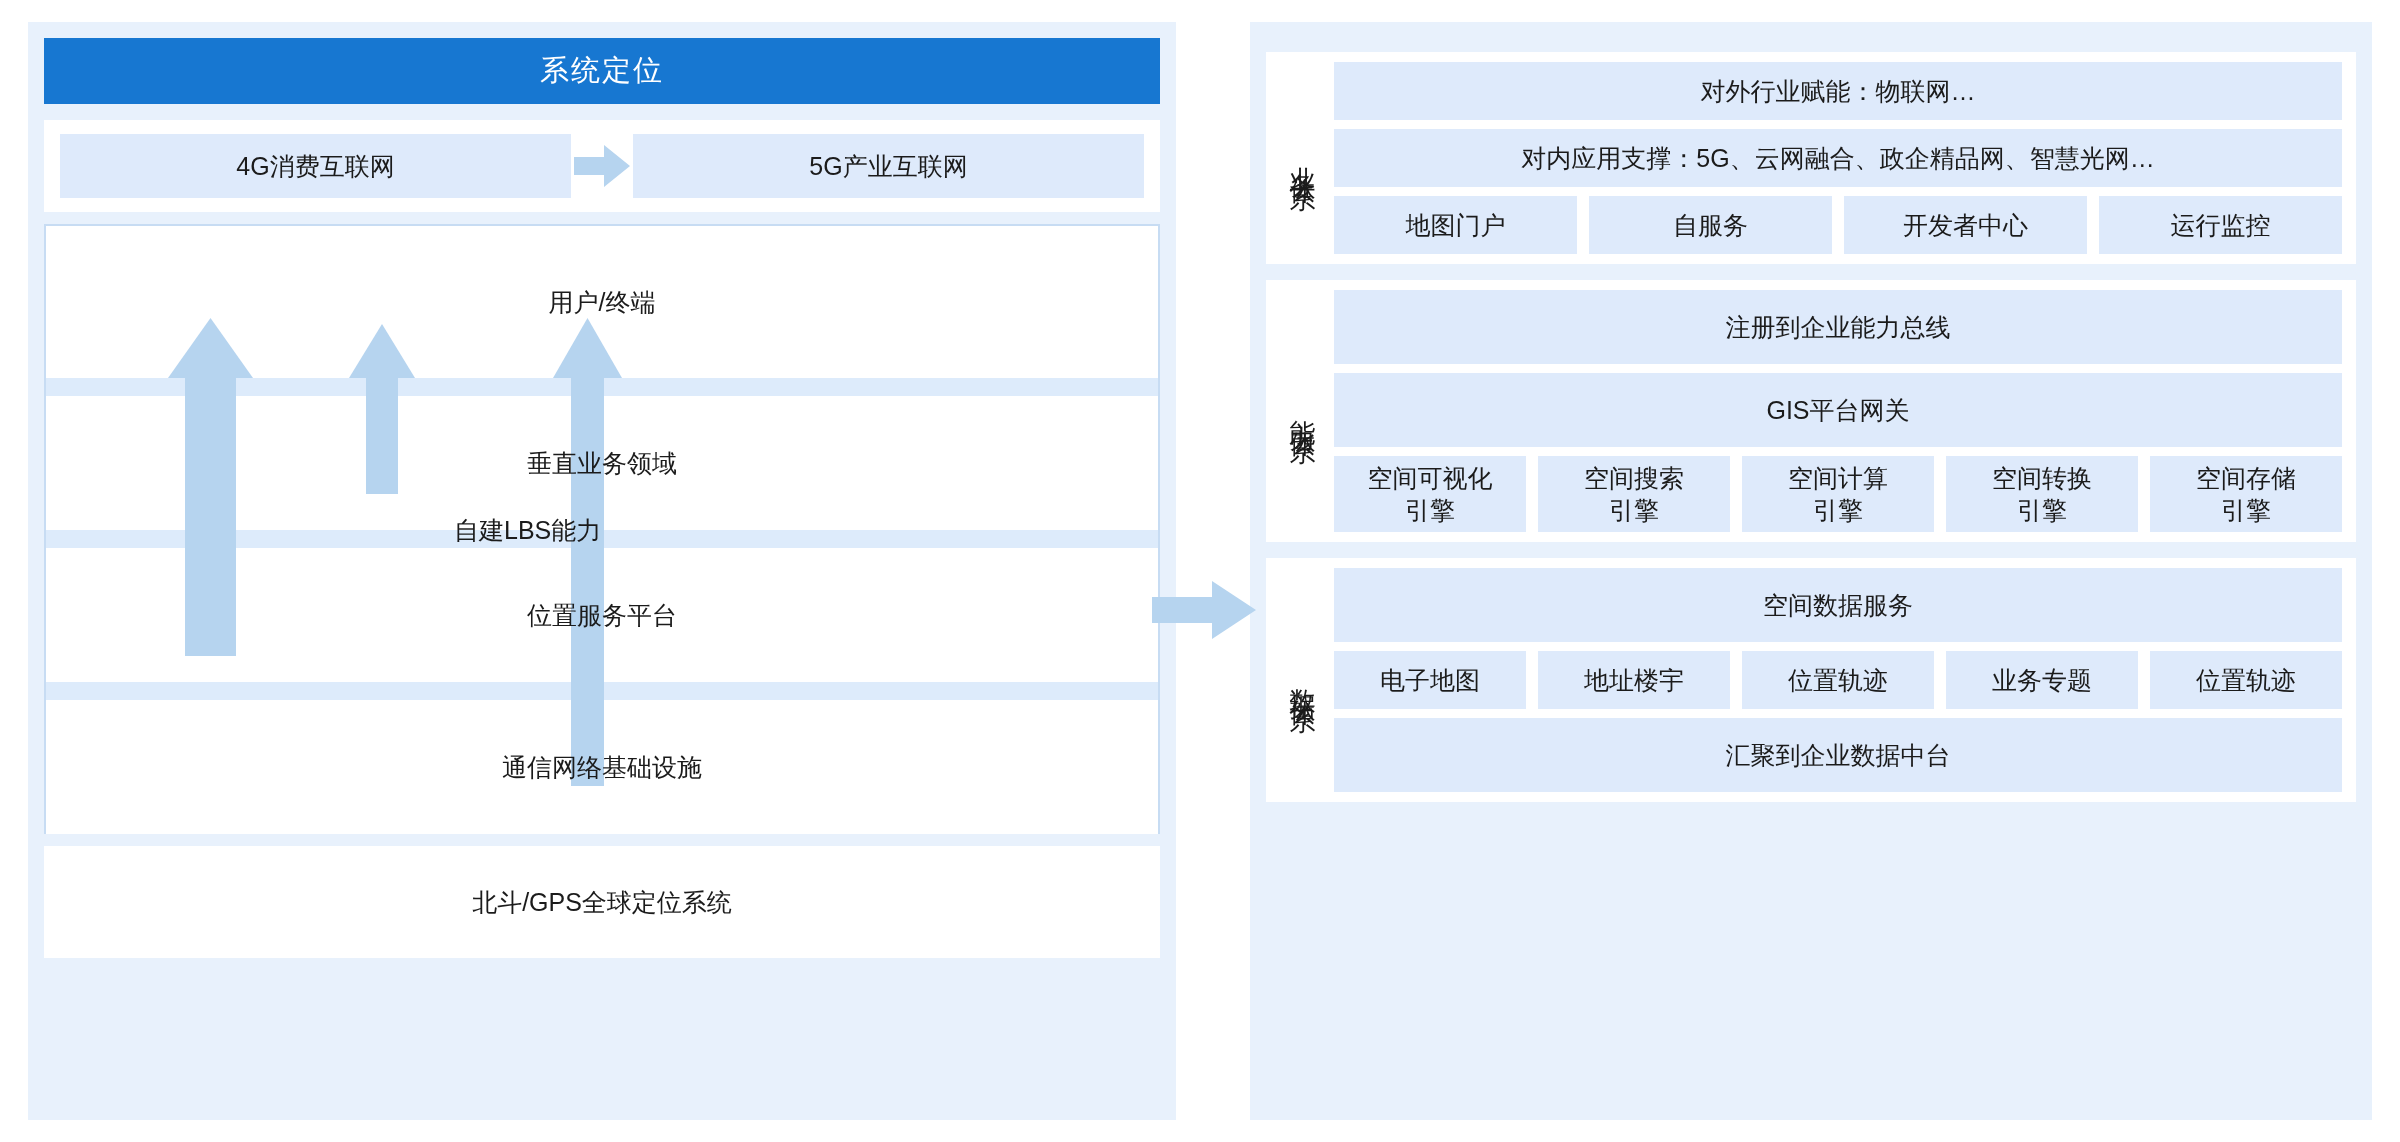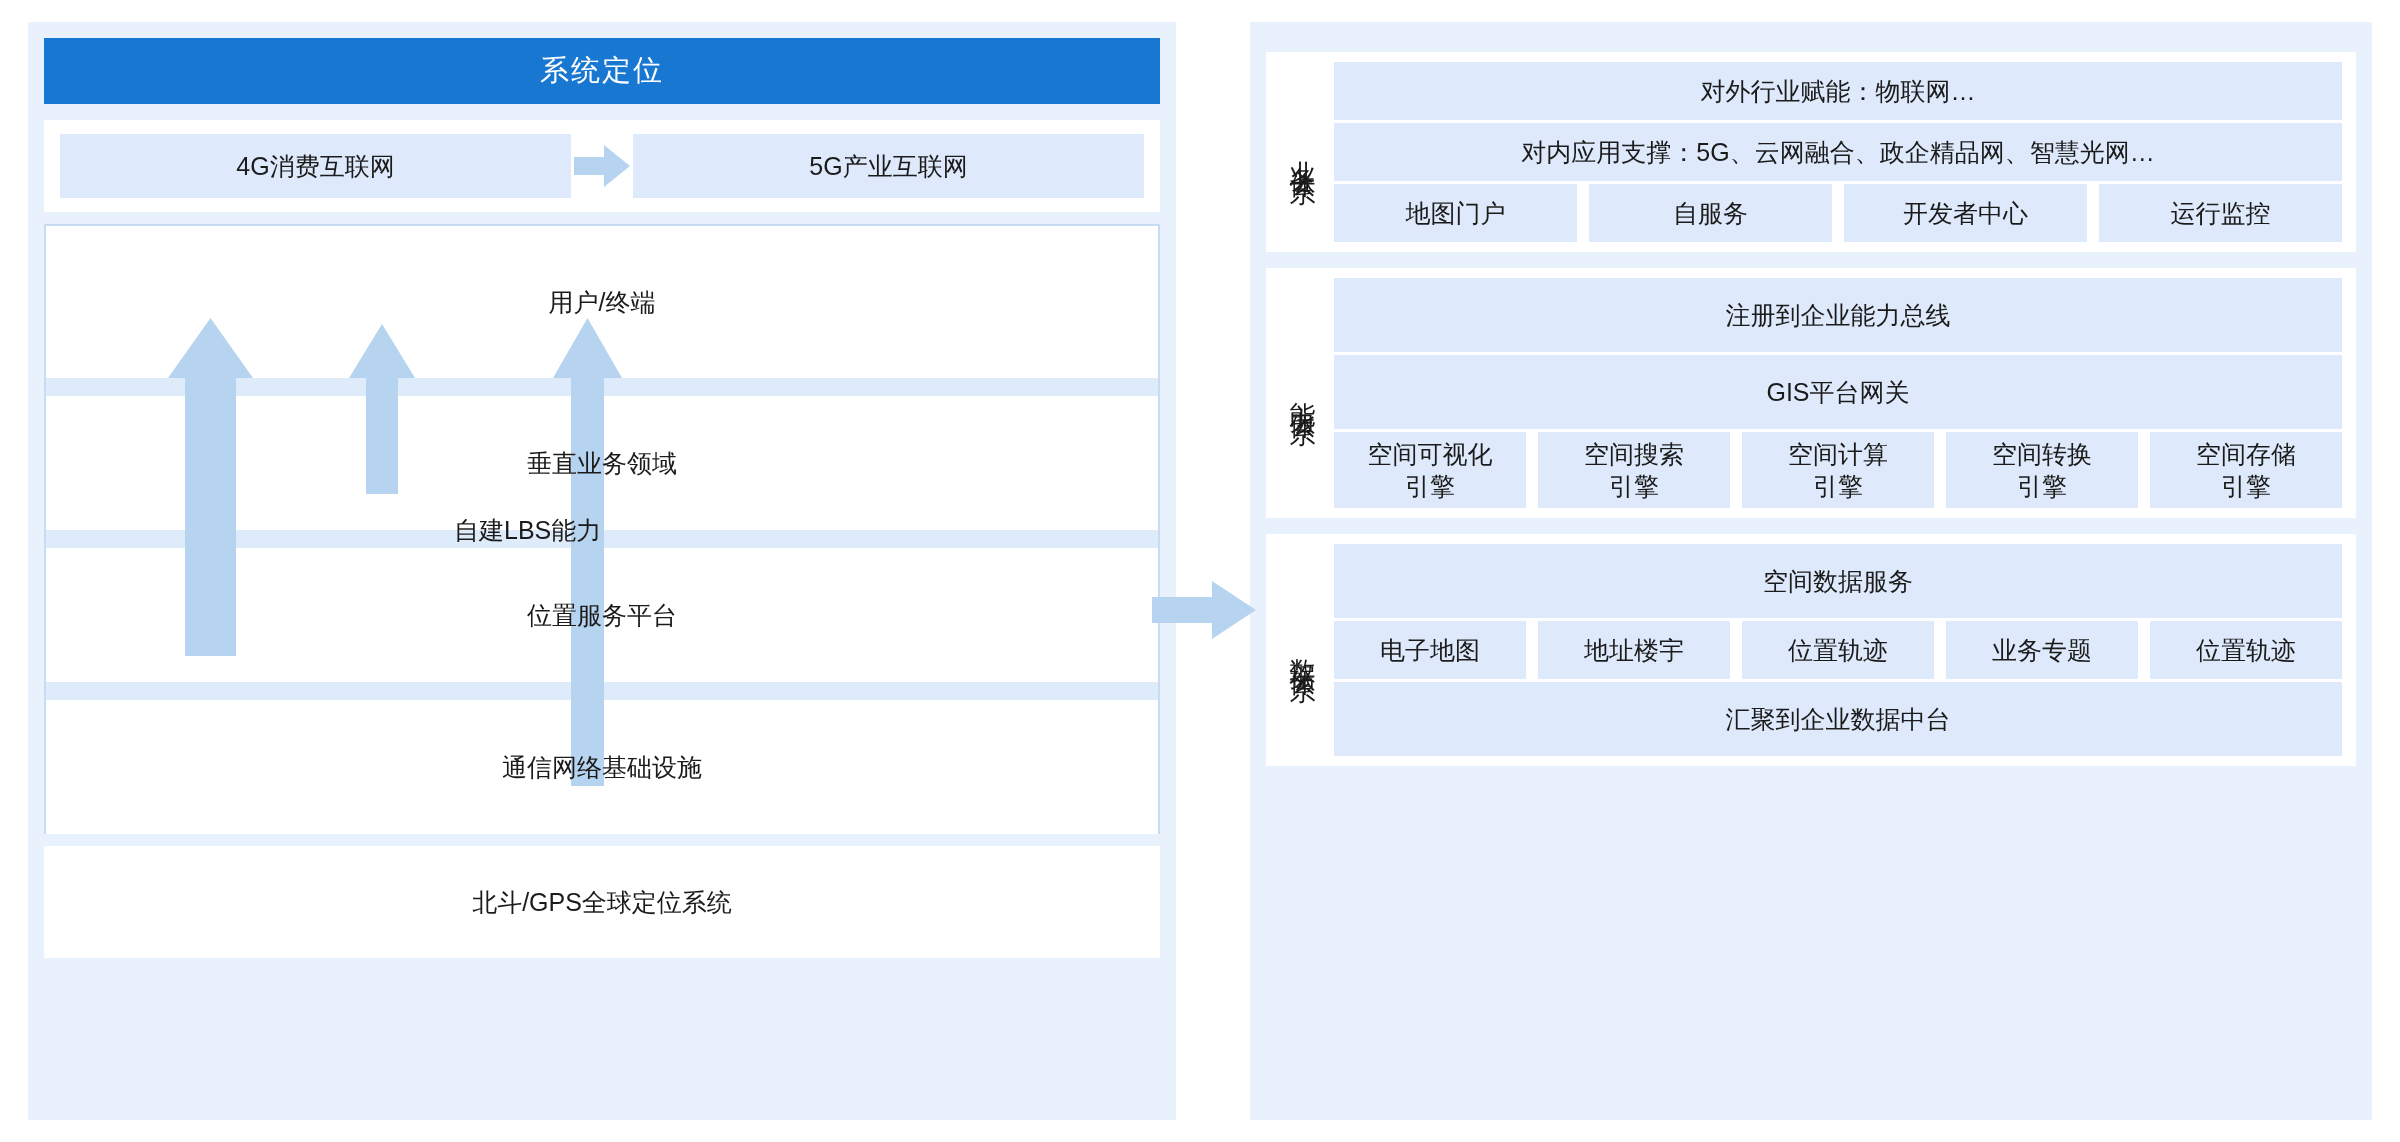--- a/index.html
+++ b/index.html
@@ -126,21 +126,21 @@
     font-size: 26px;
     color: #1b1b1b;
     writing-mode: vertical-rl;
     letter-spacing: 6px;
     line-height: 1;
   }
   .section-rows {
     flex: 1 1 auto;
     display: flex;
     flex-direction: column;
-    gap: 3px;
+    gap: 9px;
   }
   .wide-box {
     background: #deeafb;
     height: 74px;
     display: flex;
     align-items: center;
     justify-content: center;
     font-size: 25px;
     color: #1b1b1b;
     text-align: center;

